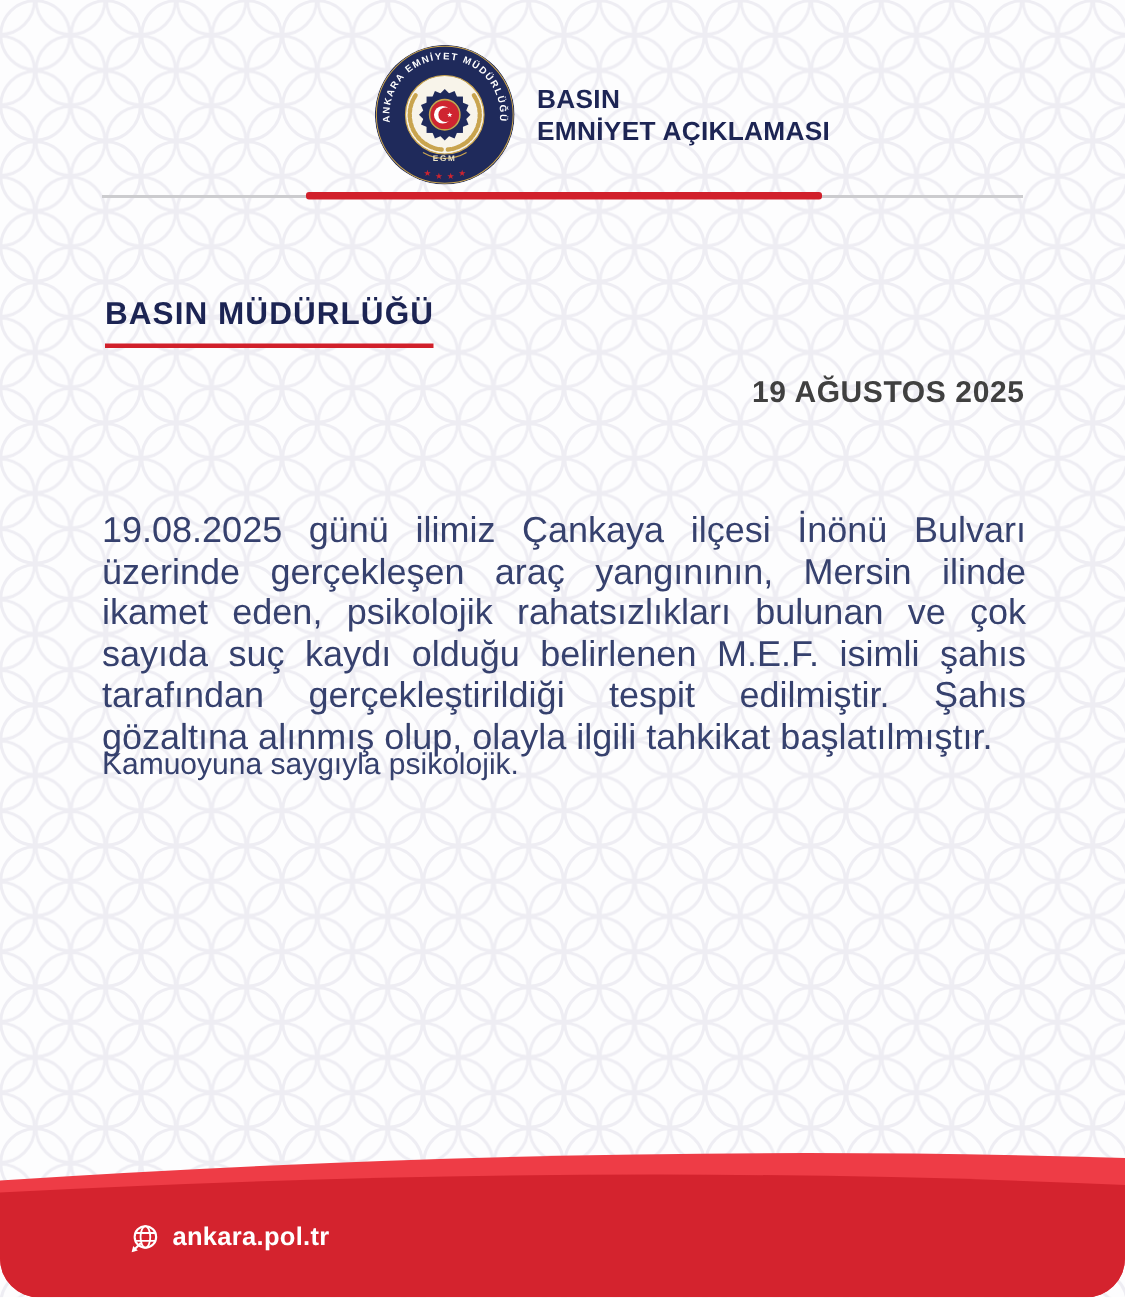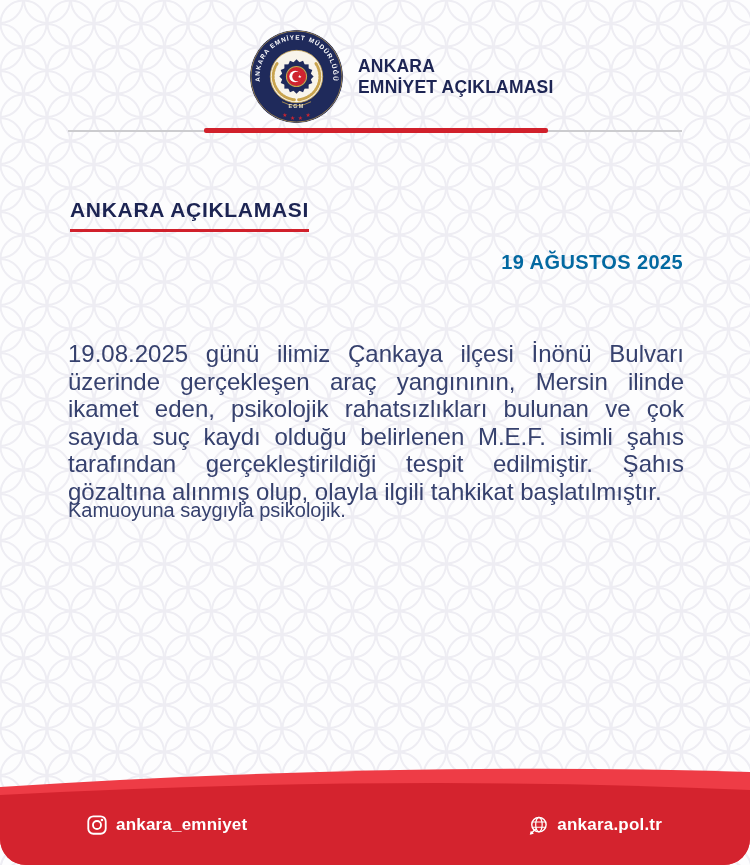--- a/index.html
+++ b/index.html
@@ -20,21 +20,21 @@
   
   .divider-gray { position:absolute; top:130px; left:68px; width:614px; height:2px; background:#cccccf; }
   .divider-red  { position:absolute; top:128px; left:204px; width:344px; height:5px; background:#d1202b; border-radius:2px; }
 
   
   .title {
     position:absolute; top:198px; left:70px; margin:0;
     font-size:21px; font-weight:bold; color:#1c2453; letter-spacing:0.7px;
     padding-bottom:7px; border-bottom:3.5px solid #d1202b;
   }
-  .date { position:absolute; top:251px; right:67px; font-size:20px; font-weight:bold; color:#0369a1; letter-spacing:0.4px; }
+  .date { position:absolute; top:251px; right:67px; font-size:20px; font-weight:bold; color:#404040; letter-spacing:0.4px; }
   .body-par {
     position:absolute; top:340px; left:68px; width:616px; margin:0;
     font-size:24px; line-height:27.5px; color:#36416e; text-align:justify;
   }
   .closing { position:absolute; top:499px; left:68px; margin:0; font-size:20px; color:#36416e; }
 
   
   .footer { position:absolute; left:0; bottom:0; width:750px; height:105px; border-radius:0 0 26px 26px; overflow:hidden; }
   .footer-waves { position:absolute; inset:0; width:100%; height:100%; display:block; }
   .footer-content {
@@ -103,49 +103,41 @@
 
         <path d="M 35 76 A 30 30 0 0 0 65 76" fill="none" stroke="#c9a44e" stroke-width="0.8"></path>
         <text x="50" y="82" class="egm-text">EGM</text>
         <text x="38" y="92" class="logo-star">★</text>
         <text x="46" y="94.5" class="logo-star">★</text>
         <text x="54" y="94.5" class="logo-star">★</text>
         <text x="62" y="92" class="logo-star">★</text>
       </g>
     </svg>
     <div class="org-name">
-      <div>ANKARA</div>
+      <div>BASIN</div>
       <div>EMNİYET AÇIKLAMASI</div>
     </div>
   </header>
 
   <div class="divider-gray"></div>
   <div class="divider-red"></div>
 
   <main>
-    <h1 class="title">ANKARA AÇIKLAMASI</h1>
+    <h1 class="title">BASIN MÜDÜRLÜĞÜ</h1>
     <div class="date">19 AĞUSTOS 2025</div>
     <p class="body-par">19.08.2025 günü ilimiz Çankaya ilçesi İnönü Bulvarı üzerinde gerçekleşen araç yangınının, Mersin ilinde ikamet eden, psikolojik rahatsızlıkları bulunan ve çok sayıda suç kaydı olduğu belirlenen M.E.F. isimli şahıs tarafından gerçekleştirildiği tespit edilmiştir. Şahıs gözaltına alınmış olup, olayla ilgili tahkikat başlatılmıştır.</p>
     <p class="closing">Kamuoyuna saygıyla psikolojik.</p>
   </main>
 
   <footer class="footer">
     <svg class="footer-waves" viewBox="0 0 750 105" preserveAspectRatio="none" xmlns="http://www.w3.org/2000/svg">
       <path d="M 0 27 Q 400 1 750 12 L 750 105 L 0 105 Z" fill="#ee3c46"></path>
       <path d="M 0 35 Q 400 14 750 30 L 750 105 L 0 105 Z" fill="#d4232e"></path>
     </svg>
     <div class="footer-content">
-      <div class="footer-item">
-        <svg width="22" height="22" viewBox="0 0 24 24">
-          <rect x="2.5" y="2.5" width="19" height="19" rx="5.5" fill="none" stroke="#ffffff" stroke-width="2"></rect>
-          <circle cx="12" cy="12" r="4.4" fill="none" stroke="#ffffff" stroke-width="2"></circle>
-          <circle cx="17.4" cy="6.6" r="1.4" fill="#ffffff"></circle>
-        </svg>
-        <span>ankara_emniyet</span>
-      </div>
       <div class="footer-item">
         <svg width="21" height="21" viewBox="0 0 24 24">
           <g fill="none" stroke="#ffffff" stroke-width="1.6">
             <circle cx="12.5" cy="11" r="8.2"></circle>
             <ellipse cx="12.5" cy="11" rx="3.7" ry="8.2" stroke-width="1.4"></ellipse>
             <path d="M 5 8 H 20" stroke-width="1.4"></path>
             <path d="M 5 14 H 20" stroke-width="1.4"></path>
             <path d="M 3.2 21.5 L 9 15.6" stroke-width="1.6"></path>
           </g>
           <polygon points="2,22.6 3.2,17.9 6.7,21.4" fill="#ffffff"></polygon>

